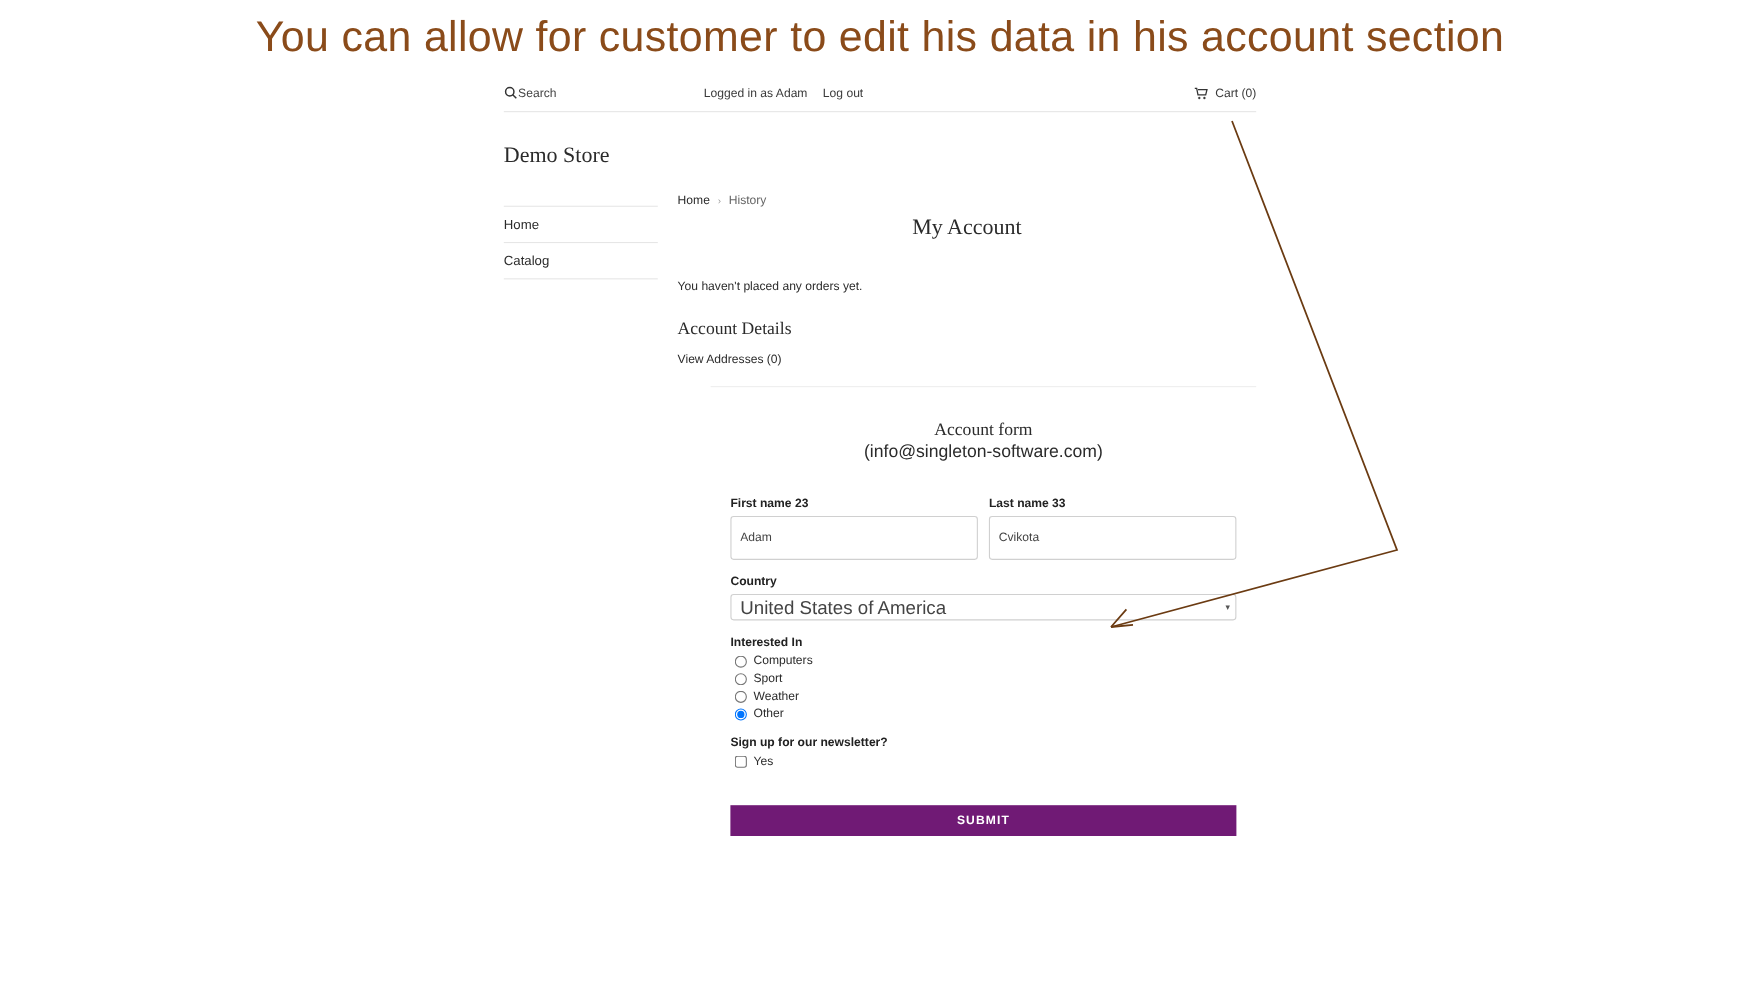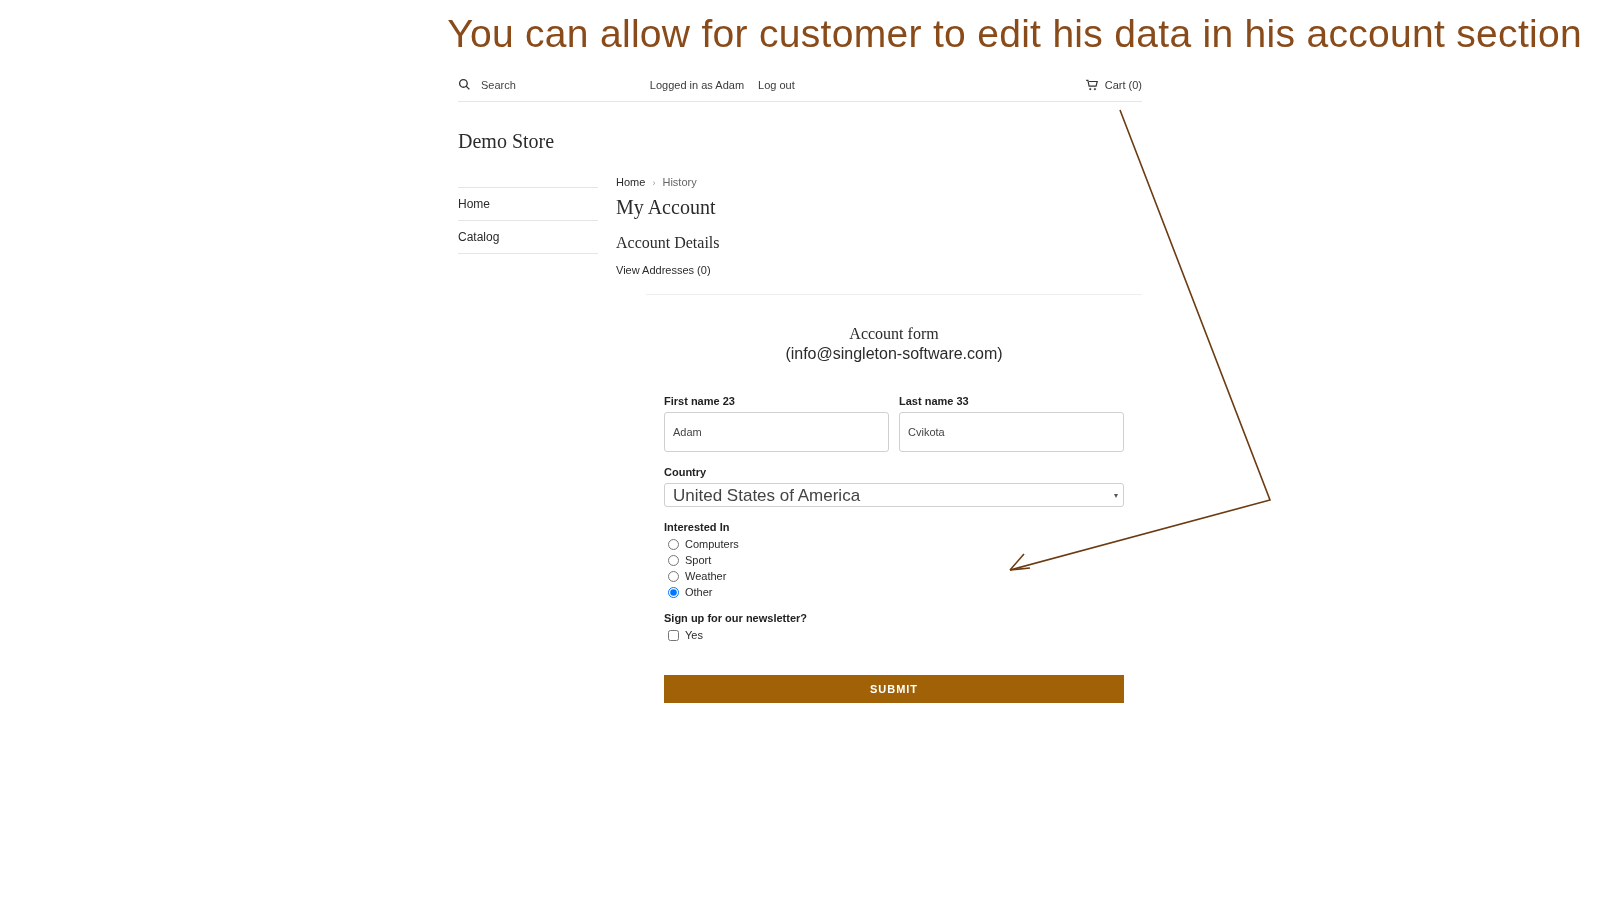--- a/index.html
+++ b/index.html
@@ -1,41 +1,41 @@
 <!DOCTYPE html>
 <html><head>
   <meta charset="utf-8">
   <style>
     * { box-sizing: border-box; margin: 0; padding: 0; }
     body { font-family: "Helvetica Neue", Arial, sans-serif; background: #fff; width: 1600px; height: 900px; position: relative; overflow: hidden; }
 
-    .headline { color: #8a4b1a; font-size: 39px; font-weight: 500; text-align: right; padding: 12px 18px 0; letter-spacing: 0.3px; font-family: "Segoe UI", Arial, sans-serif; }
+    .headline { color: #8a4b1a; font-size: 39px; font-weight: 500; text-align: center; padding: 12px 18px 0; letter-spacing: 0.3px; font-family: "Segoe UI", Arial, sans-serif; }
 
     .app { width: 684px; margin: 18px auto 0; position: relative; }
 
     .topbar { height: 28px; display: flex; align-items: center; border-bottom: 1px solid #e6e6e6; padding-bottom: 6px; font-size: 11px; color: #3a3a3a; }
-    .search-wrap { display: flex; align-items: center; gap: 10px; }
+    .search-wrap { display: flex; align-items: center; gap: 0; }
     .search-icon svg { width: 13px; height: 13px; display: block; }
     .search-text { color: #444; }
     .top-meta { margin-left: 134px; display: flex; gap: 14px; }
     .top-link { color: #3a3a3a; cursor: pointer; }
     .cart-wrap { margin-left: auto; display: flex; align-items: center; gap: 6px; cursor: pointer; }
     .cart-icon svg { width: 14px; height: 12px; display: block; }
 
     .storefront { display: flex; margin-top: 28px; }
     .sidebar { width: 140px; flex-shrink: 0; }
     .store-name { font-family: Georgia, "Times New Roman", serif; font-size: 20px; color: #2b2b2b; font-weight: 400; margin-bottom: 34px; }
     .nav-item { font-size: 12px; color: #2b2b2b; padding: 9px 0; border-top: 1px solid #e6e6e6; cursor: pointer; }
     .nav-item:last-child { border-bottom: 1px solid #e6e6e6; }
 
     .main { flex: 1; padding-left: 18px; }
     .breadcrumbs { font-size: 11px; color: #666; margin-top: 46px; margin-bottom: 8px; }
     .breadcrumbs a { color: #2b2b2b; text-decoration: none; cursor: pointer; }
     .chevron { padding: 0 4px; font-size: 9px; color: #999; }
-    .page-title { font-family: Georgia, "Times New Roman", serif; font-size: 20px; color: #2b2b2b; font-weight: 400; margin-bottom: 15px; }
+    .page-title { font-family: Georgia, "Times New Roman", serif; font-size: 20px; color: #2b2b2b; font-weight: 400; margin-bottom: 36px; text-align: center; }
     .section-title { font-family: Georgia, "Times New Roman", serif; font-size: 16px; color: #2b2b2b; font-weight: 400; margin-bottom: 12px; }
     .body-text { font-size: 11px; color: #2b2b2b; margin-bottom: 24px; }
     .view-addresses { font-size: 11px; color: #2b2b2b; margin-bottom: 18px; cursor: pointer; }
 
     .form-card { margin-left: 30px; border-top: 1px solid #eee; padding-top: 30px; }
     .form-title { font-family: Georgia, "Times New Roman", serif; font-size: 16px; color: #2b2b2b; text-align: center; font-weight: 400; }
     .form-subtitle { font-size: 16px; color: #2b2b2b; text-align: center; margin-top: 2px; margin-bottom: 32px; }
 
     .fields { padding: 0 18px 0 18px; }
     .row2 { display: flex; gap: 10px; }
@@ -45,21 +45,21 @@
     .text-input { width: 100%; height: 40px; border: 1px solid #d0d0d0; border-radius: 3px; padding: 0 8px; font-size: 11px; color: #444; background: #fff; }
     .select-wrap { position: relative; }
     .select-input { width: 100%; height: 24px; border: 1px solid #d0d0d0; border-radius: 3px; padding: 0 8px; font-size: 17px; color: #444; background: #fff; appearance: none; -webkit-appearance: none; }
     .select-caret { position: absolute; right: 6px; top: 50%; transform: translateY(-50%); font-size: 8px; color: #555; pointer-events: none; }
     .textarea-input { width: 100%; height: 30px; border: 1px solid #d0d0d0; border-radius: 3px; padding: 4px 8px; font-size: 11px; color: #444; background: #fff; resize: both; }
 
     .radio-list, .check-list { padding-left: 4px; }
     .radio-item, .check-item { display: flex; align-items: center; gap: 6px; font-size: 11px; color: #2b2b2b; margin-bottom: 4px; }
     .radio-item input, .check-item input { margin: 0; width: 11px; height: 11px; }
 
-    .submit-btn { width: 100%; height: 28px; background: #a16207; color: #fff; border: none; font-size: 11px; font-weight: 700; letter-spacing: 1px; cursor: pointer; margin-top: 20px; }
+    .submit-btn { width: 100%; height: 28px; background: #701a75; color: #fff; border: none; font-size: 11px; font-weight: 700; letter-spacing: 1px; cursor: pointer; margin-top: 20px; }
 
     .annotation-arrow { position: absolute; pointer-events: none; }
   </style>
 </head>
 <body>
 
 <div class="headline">You can allow for customer to edit his data in his account section</div>
 
 <div class="app">
 
@@ -100,20 +100,21 @@
     <div class="main">
 
       <div class="breadcrumbs">
         <a>Home</a>
         <span class="chevron">›</span>
         <span>History</span>
       </div>
 
       <h1 class="page-title">My Account</h1>
 
+      <p class="body-text">You haven't placed any orders yet.</p>
 
       <h2 class="section-title">Account Details</h2>
       <p class="view-addresses">View Addresses (0)</p>
 
       <div class="form-card">
         <div class="form-title">Account form</div>
         <div class="form-subtitle">(info@singleton-software.com)</div>
 
         <div class="fields">
 

